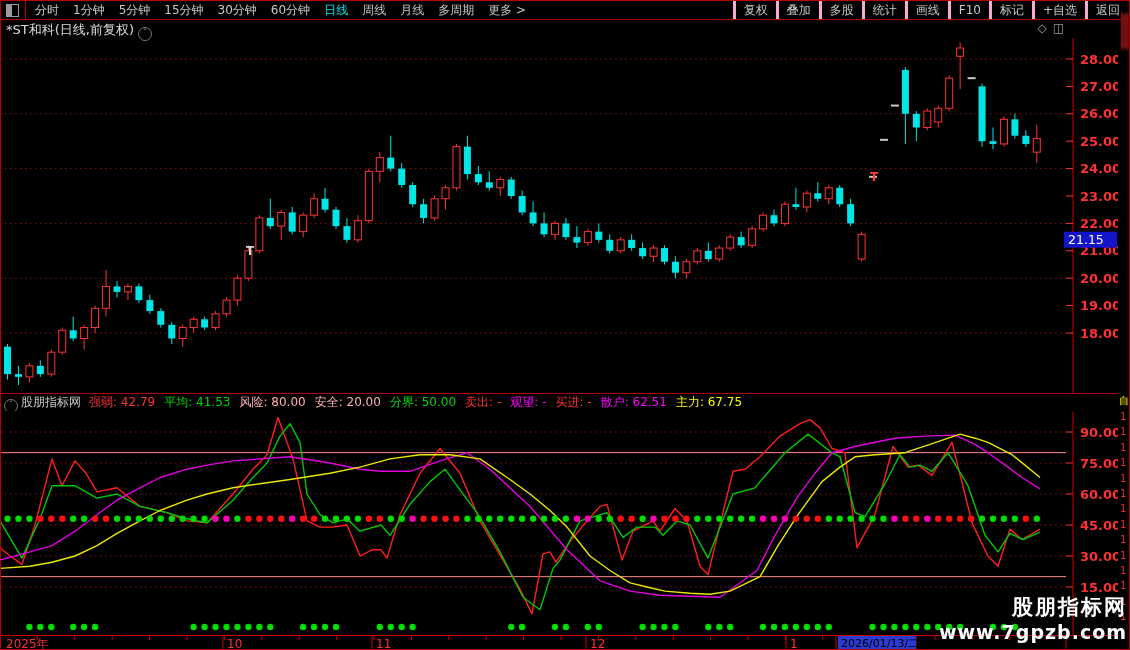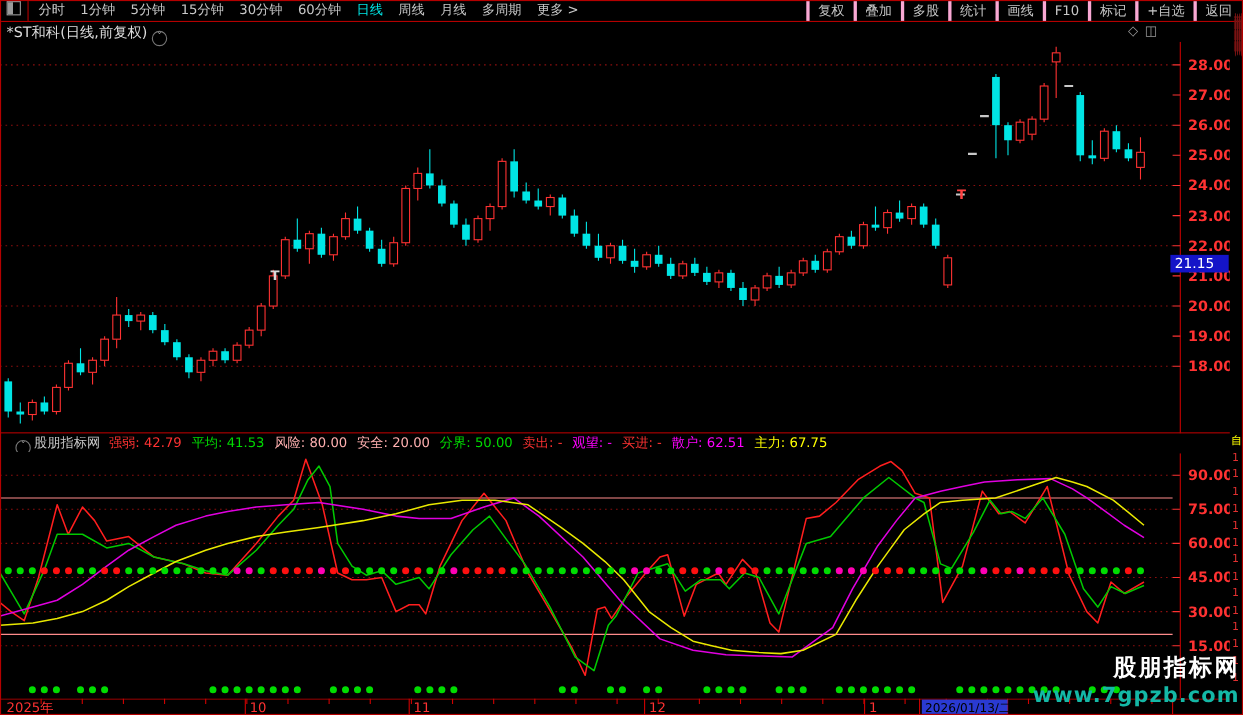--- a/index.html
+++ b/index.html
@@ -1,50 +1,50 @@
 <!DOCTYPE html>
 <html><head>
 <meta charset="utf-8">
 <style>
   html,body{margin:0;padding:0;background:#000;width:1130px;height:650px;overflow:hidden;
     font-family:"DejaVu Sans","Liberation Sans",sans-serif;}
   #stage{position:absolute;left:0;top:0;width:1130px;height:650px;background:#000;}
   .frame{position:absolute;left:0;top:0;width:1128px;height:648px;border:1px solid #b40000;pointer-events:none;}
   
-  #toolbar{position:absolute;left:1px;top:1px;width:1127px;height:18px;display:flex;
+  #toolbar{position:absolute;left:1px;top:1px;width:1127px;height:18px;display:flex;align-items:center;
     border-bottom:1px solid #b40000;font-size:12px;color:#c8c8c8;white-space:nowrap;}
   .tb-icon{display:inline-block;width:11px;height:11px;border:1px solid #9a9a9a;margin:0 4px 0 5px;
     background:linear-gradient(90deg,#9a9a9a 0 45%,transparent 45%);}
   .tb-sep{width:1px;height:18px;background:#b40000;margin:0 2px;}
   .tb-item{padding:0 7px;cursor:default;}
   .tb-item.active{color:#00e5e5;}
   .tb-right{margin-left:auto;display:flex;align-items:center;height:18px;}
   .tb-btn{padding:0 8px;border-left:3px solid #f9a8d4;height:18px;line-height:18px;}
   
-  #titlerow{position:absolute;left:2px;top:20px;width:1114px;height:17px;font-size:13px;color:#dcdcdc;}
+  #titlerow{position:absolute;left:2px;top:20px;width:1114px;height:17px;font-size:13px;color:#dcdcdc;padding-left:12px;}
   #titlerow .ttl{position:absolute;left:4px;top:1px;}
   .circ-icon{display:inline-block;width:12px;height:12px;border-radius:50%;border:1px solid #777;
     color:#999;font-size:9px;line-height:10px;text-align:center;vertical-align:-2px;margin-left:4px;}
   #corner-icons{position:absolute;right:58px;top:1px;color:#9a9a9a;font-size:12px;letter-spacing:6px;}
   svg{position:absolute;left:0;}
   svg text{font-family:"DejaVu Sans","Liberation Sans",sans-serif;}
   
-  #subheader{position:absolute;left:12px;top:394px;width:1112px;height:17px;font-size:12px;white-space:nowrap;overflow:hidden;}
+  #subheader{position:absolute;left:2px;top:394px;width:1112px;height:17px;font-size:12px;white-space:nowrap;overflow:hidden;}
   #subheader .src{color:#c8c8c8;margin-right:8px;}
   #subheader .fld{margin-right:9px;}
   
   #rightstrip{position:absolute;left:1119px;top:1px;width:11px;height:648px;overflow:hidden;}
   #strip-glyphs{position:absolute;left:0;top:3px;writing-mode:vertical-rl;color:#7a1414;font-size:9px;
     letter-spacing:1px;line-height:11px;height:386px;overflow:hidden;}
   #strip-badge{position:absolute;left:0;top:393px;color:#ffff00;font-size:10px;}
   #strip-digits{position:absolute;left:1px;top:408px;color:#e03030;font-size:10px;line-height:15.4px;}
   
   #watermark{position:absolute;right:3px;bottom:7px;text-align:right;z-index:5;}
   #wm1{color:#ffffff;font-size:21px;font-weight:bold;letter-spacing:2px;}
-  #wm2{color:#14b8a6;font-size:19px;font-weight:bold;letter-spacing:1px;}
+  #wm2{color:#ffffff;font-size:19px;font-weight:bold;letter-spacing:1px;}
 </style>
 </head>
 <body>
 
 <div id="stage">
 
   <div id="toolbar">
     <span class="tb-icon"></span>
     <span class="tb-sep"></span>
     <span id="tb-periods"><span class="tb-item">分时</span><span class="tb-item">1分钟</span><span class="tb-item">5分钟</span><span class="tb-item">15分钟</span><span class="tb-item">30分钟</span><span class="tb-item">60分钟</span><span class="tb-item active">日线</span><span class="tb-item">周线</span><span class="tb-item">月线</span><span class="tb-item">多周期</span><span class="tb-item">更多 &gt;</span></span>

